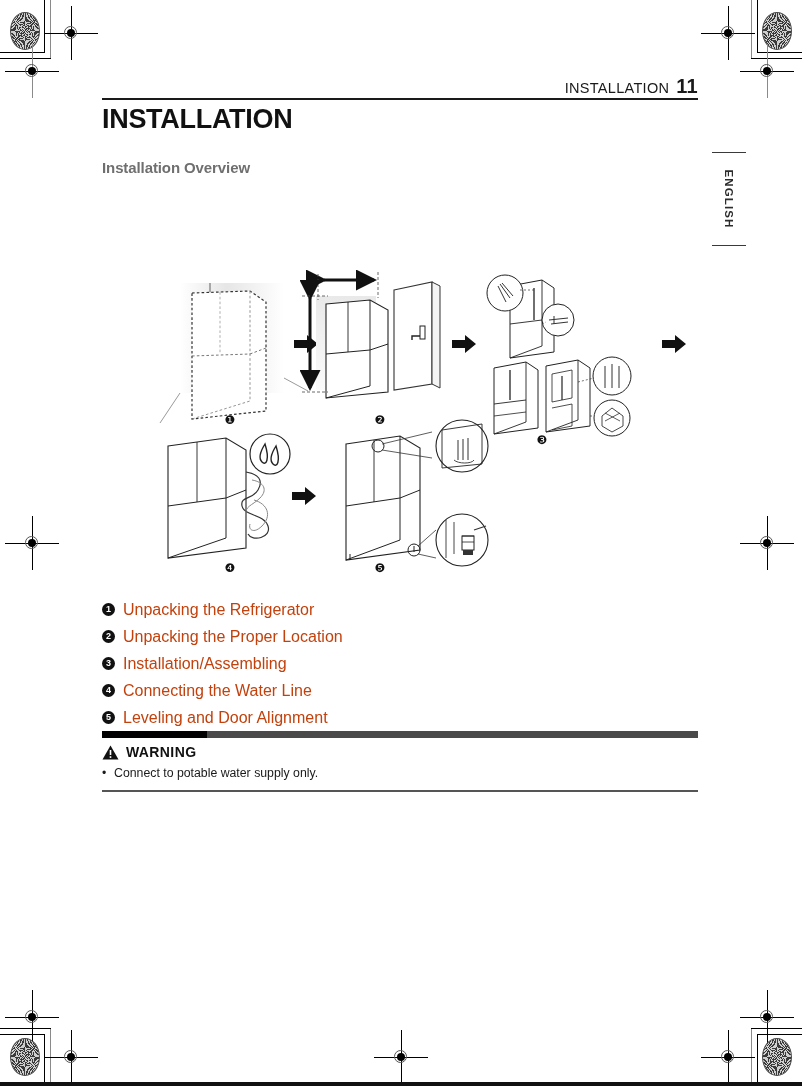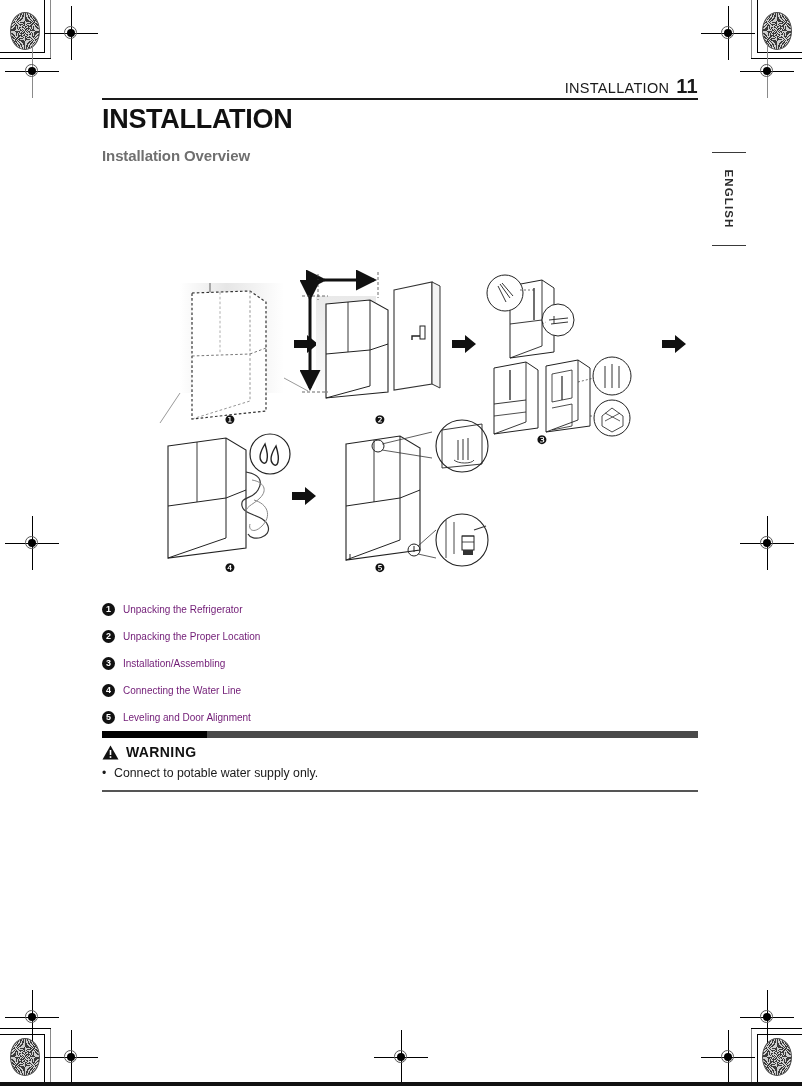--- a/index.html
+++ b/index.html
@@ -165,21 +165,21 @@
     color: #111;
   }
   h2.section {
     margin: 19px 0 0 0;
     font-size: 19.5px;
     font-weight: bold;
     letter-spacing: -0.2px;
     color: #111;
   }
   h3.subsection {
-    margin: 12px 0 0 0;
+    margin: 24px 0 0 0;
     font-size: 15px;
     font-weight: bold;
     color: #6f6f6f;
     letter-spacing: -0.1px;
   }
   p.intro {
     margin: 9px 0 0 0;
     font-size: 12.3px;
     line-height: 1.38;
     color: #1a1a1a;
@@ -214,22 +214,22 @@
     background: #111;
     color: #fff;
     font-size: 9px;
     line-height: 13px;
     text-align: center;
     font-weight: bold;
     flex: 0 0 auto;
     margin-right: 8px;
   }
   .step-label {
-    font-size: 10px;
-    color: #701a75;
+    font-size: 16px;
+    color: #c2410c;
   }
 
   
   .warning-block {
     position: absolute;
     left: 102px;
     top: 731px;
     width: 596px;
   }
   .warn-bar {

